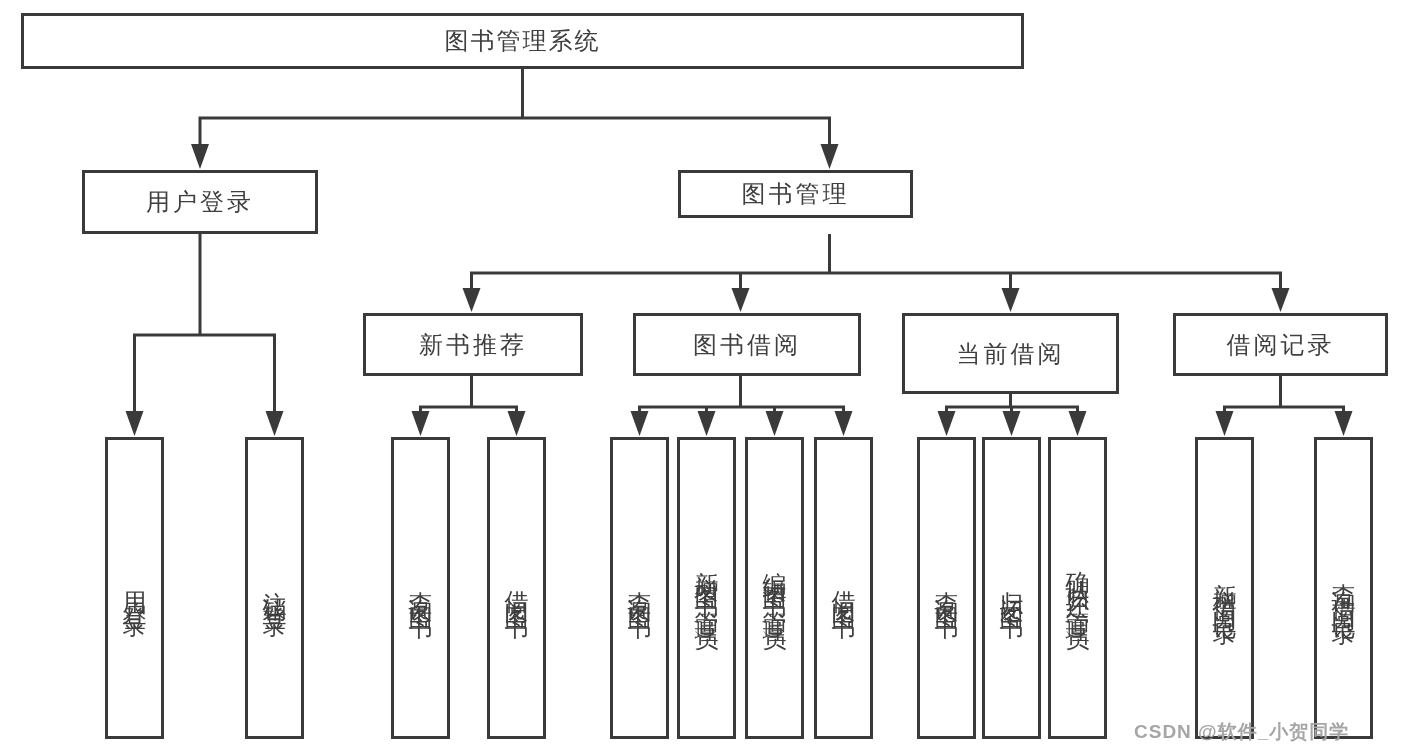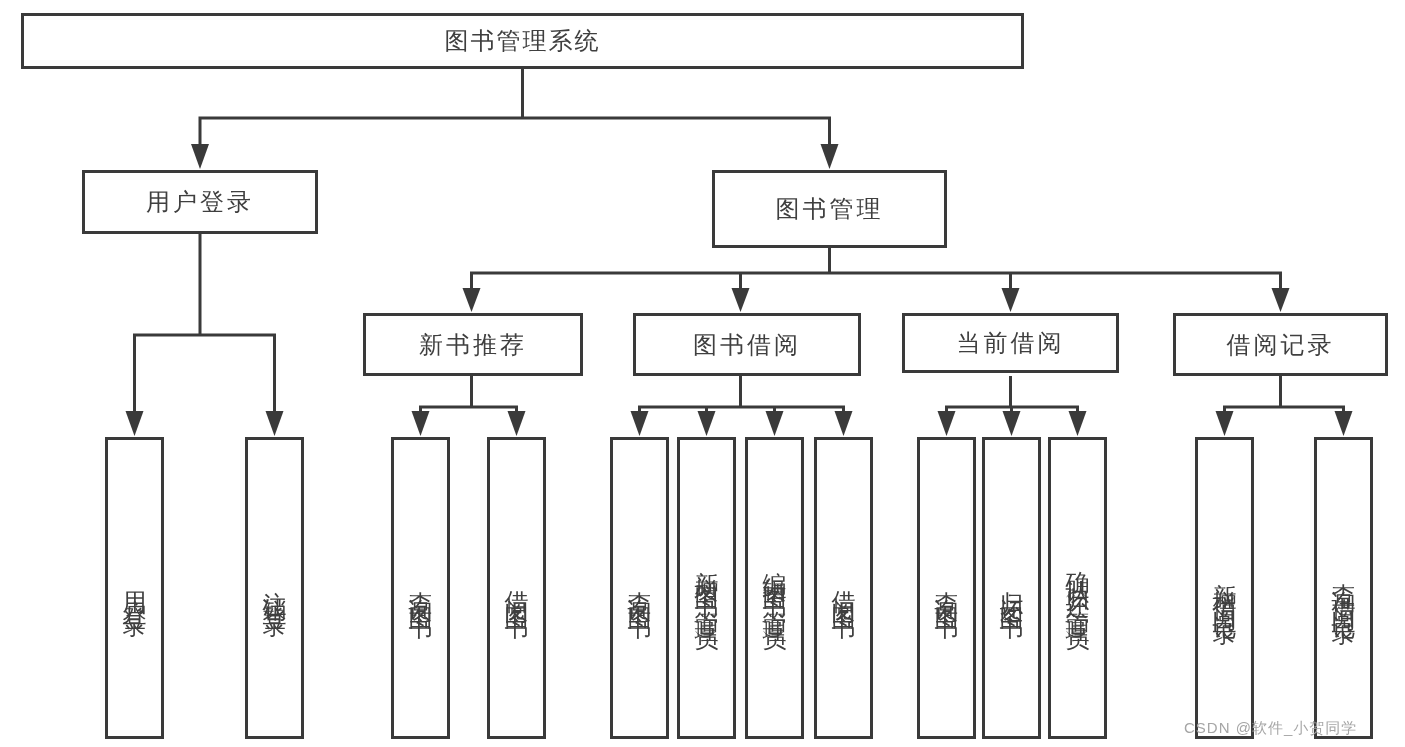--- a/index.html
+++ b/index.html
@@ -8,23 +8,23 @@
   .connectors{position:absolute;left:0;top:0;z-index:1;pointer-events:none;}
   .connector-path{stroke:var(--line,#3a3a3a);stroke-width:3;fill:none;}
   .arrow-head{fill:var(--line,#3a3a3a);stroke:none;}
   .node{position:absolute;box-sizing:border-box;background:#ffffff;
         border:3px solid var(--box-border,#3a3a3a);
         display:flex;align-items:center;justify-content:center;
         color:var(--text,#3f3f3f);z-index:2;}
   .hlabel{font-size:24px;letter-spacing:3px;white-space:nowrap;line-height:1;}
   .root .hlabel{letter-spacing:2px;}
   .vlabel{writing-mode:vertical-rl;font-size:24px;letter-spacing:8px;line-height:1;white-space:nowrap;}
-  .watermark{position:absolute;left:1184px;top:719px;z-index:5;
-             font-size:15px;letter-spacing:1px;white-space:nowrap;
-             color:var(--watermark,#a6a6a6);}
+  .watermark{position:absolute;left:1134px;top:719px;z-index:5;
+             font-size:19px;letter-spacing:1px;white-space:nowrap;
+             color:var(--watermark,#a6a6a6);font-weight:bold;}
 </style>
 </head>
 <body>
 
 <div class="stage">
 
   <svg class="connectors" width="1405" height="747" viewBox="0 0 1405 747">
 
     <g>
       <path class="connector-path" d="M522.5 69 V118 M200 150 V118 H829.5 V150"></path>
@@ -74,31 +74,31 @@
     </g>
   </svg>
 
   <div class="node root" style="left:21px;top:13px;width:1003px;height:56px">
     <span class="hlabel">图书管理系统</span>
   </div>
 
   <div class="node" style="left:82px;top:170px;width:236px;height:64px">
     <span class="hlabel">用户登录</span>
   </div>
-  <div class="node" style="left:712px;top:170px;width:235px;height:78px">
+  <div class="node" style="left:678px;top:170px;width:235px;height:48px">
     <span class="hlabel">图书管理</span>
   </div>
 
   <div class="node" style="left:363px;top:313px;width:220px;height:63px">
     <span class="hlabel">新书推荐</span>
   </div>
   <div class="node" style="left:633px;top:313px;width:228px;height:63px">
     <span class="hlabel">图书借阅</span>
   </div>
-  <div class="node" style="left:902px;top:313px;width:217px;height:60px">
+  <div class="node" style="left:902px;top:313px;width:217px;height:81px">
     <span class="hlabel">当前借阅</span>
   </div>
   <div class="node" style="left:1173px;top:313px;width:215px;height:63px">
     <span class="hlabel">借阅记录</span>
   </div>
 
   <div class="node" style="left:105px;top:437px;width:59px;height:302px">
     <span class="vlabel">用户登录</span>
   </div>
   <div class="node" style="left:245px;top:437px;width:59px;height:302px">

